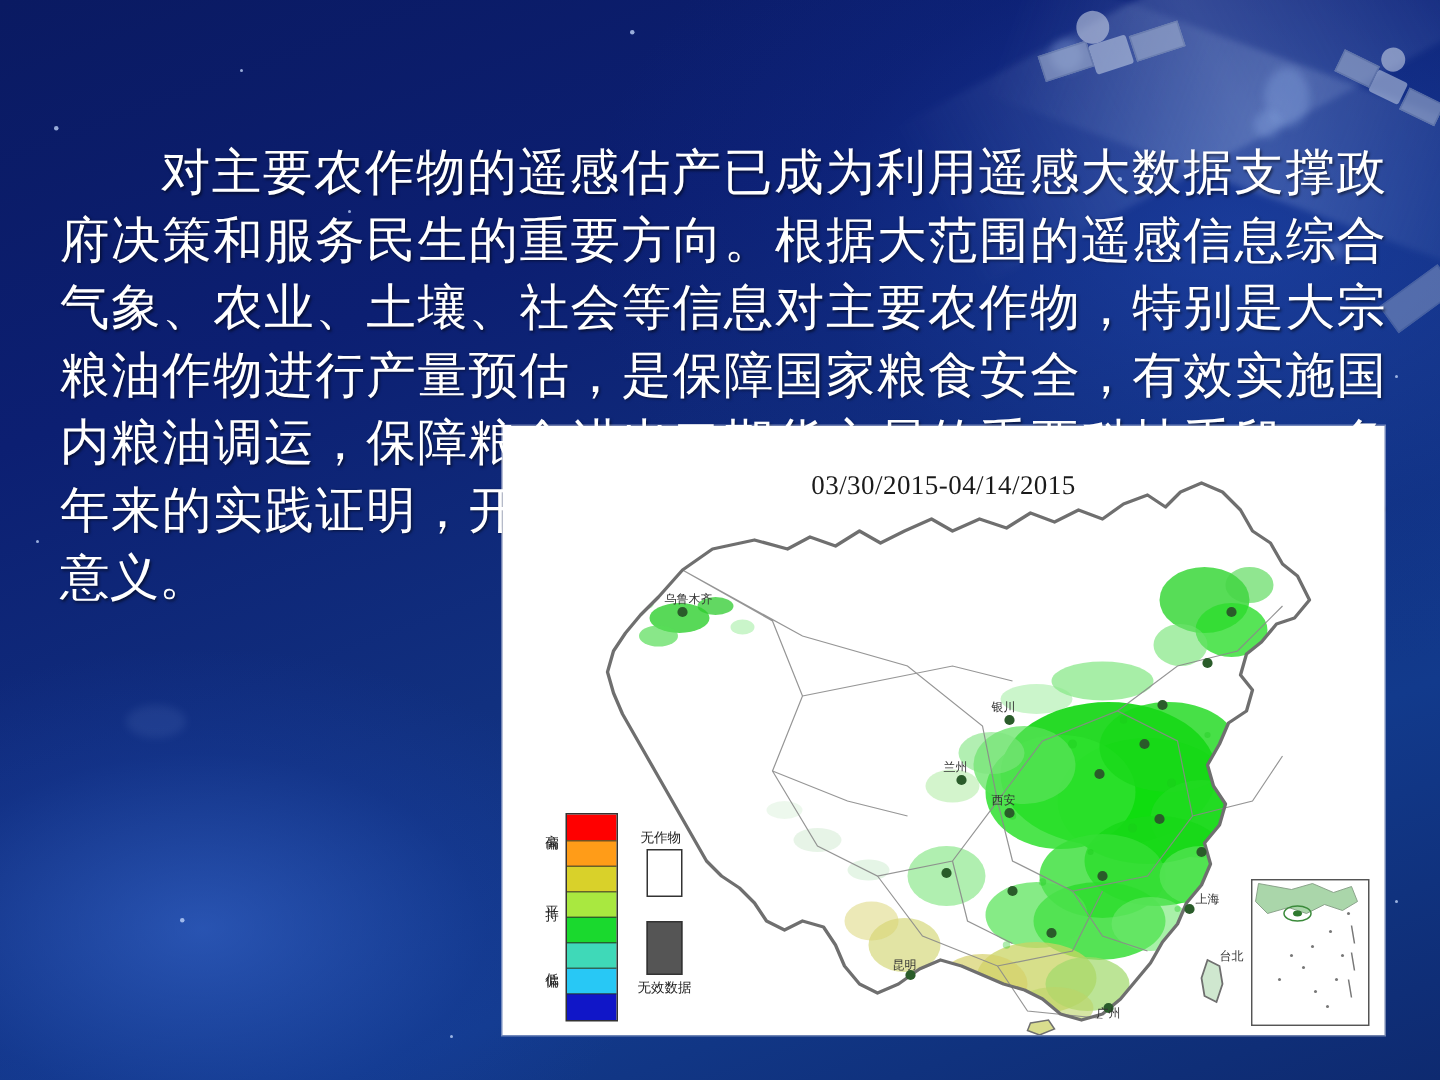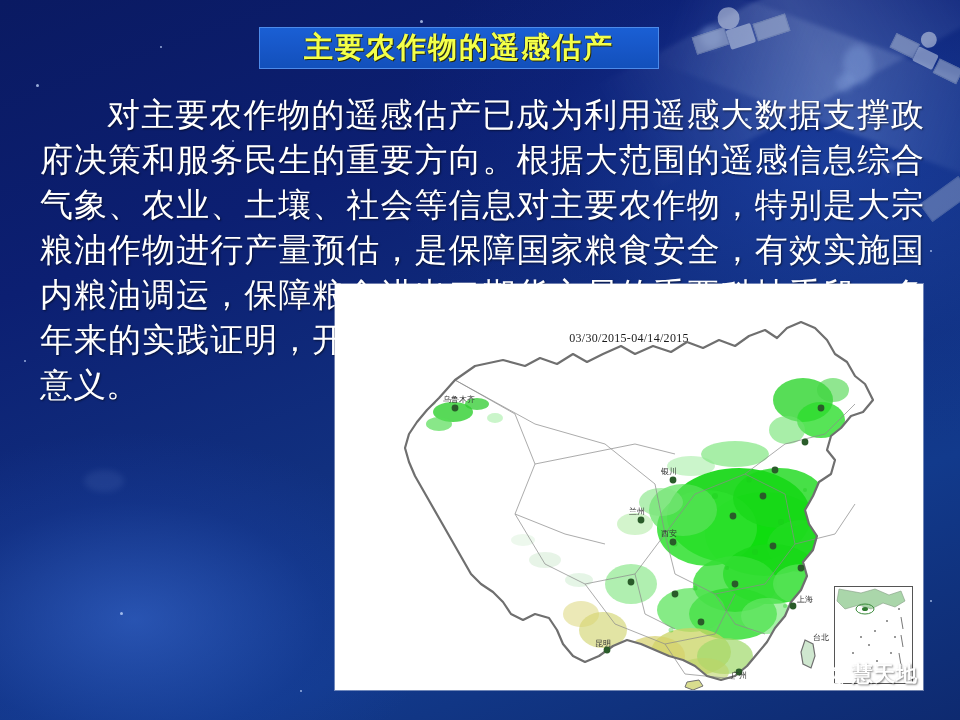--- a/index.html
+++ b/index.html
@@ -58,23 +58,23 @@
     position:absolute;left:335px;top:284px;width:588px;height:406px;
     background:#ffffff;overflow:hidden;
     box-shadow:0 0 0 1px rgba(255,255,255,.4);
   }
   #map-title{
     position:absolute;left:0;top:8px;width:100%;text-align:center;
     font-family:"DejaVu Serif","Liberation Serif",serif;
     font-size:14px;color:#1a1a1a;white-space:nowrap;
   }
   #map-date{
-    position:absolute;left:0;top:47px;width:100%;text-align:center;
+    position:absolute;left:0;top:29px;width:100%;text-align:center;
     font-family:"Liberation Serif","DejaVu Serif",serif;
-    font-size:12px;color:#1a1a1a;letter-spacing:.3px;
+    font-size:18px;color:#1a1a1a;letter-spacing:.3px;
   }
   #map-canvas{position:absolute;left:0;top:0;width:588px;height:406px;}
 
   
   #legend{position:absolute;left:20px;top:258px;width:140px;height:140px;}
   #colorbar{
     position:absolute;left:22px;top:0px;width:33px;height:137px;
     border:1px solid #333;
     background:linear-gradient(180deg,
       #ff0000 0%, #ff0000 12.5%,
@@ -160,23 +160,20 @@
       <div class="panel" style="left:0px;top:18px;width:24px;height:14px;"></div>
       <div class="panel" style="left:50px;top:22px;width:24px;height:14px;"></div>
       <div class="dish" style="left:24px;top:2px;width:16px;height:16px;"></div>
     </div>
 
     <div class="sat" style="left:922px;top:176px;width:60px;height:44px;transform:rotate(-36deg);opacity:.4;">
       <div class="panel" style="left:0px;top:8px;width:46px;height:20px;"></div>
     </div>
   </div>
 
-  <div id="title-box">
-    <span id="title-text">主要农作物的遥感估产</span>
-  </div>
 
   <div id="body-text">
     <div id="float-map">
       <div style="width:600px;height:420px;"></div>
     </div>
     <span class="indent"></span><span>对主要农作物的遥感估产已成为利用遥感大数据支撑政府决策和服务民生的重要方向。根据大范围的遥感信息综合气象、农业、土壤、社会等信息对主要农作物，特别是大宗粮油作物进行产量预估，是保障国家粮食安全，有效实施国内粮油调运，保障粮食进出口期货交易的重要科技手段。多年来的实践证明，开展粮食的遥感估产具有重大经济和社会意义。</span>
   </div>
 
   <div id="map-panel">
 
@@ -322,20 +319,39 @@
         <text x="294" y="230">兰州</text>
         <text x="326" y="190">银川</text>
         <text x="326" y="252">西安</text>
         <text x="462" y="318">上海</text>
         <text x="396" y="394">广州</text>
         <text x="478" y="356">台北</text>
         <text x="260" y="362">昆明</text>
       </g>
     </svg>
 
+    <div id="legend">
+      <div id="colorbar">
+        <div class="sep" style="top:17px;"></div>
+        <div class="sep" style="top:34px;"></div>
+        <div class="sep" style="top:51px;"></div>
+        <div class="sep" style="top:68px;"></div>
+        <div class="sep" style="top:85px;"></div>
+        <div class="sep" style="top:102px;"></div>
+        <div class="sep" style="top:119px;"></div>
+      </div>
+      <span class="cb-label" id="cb-high">偏高</span>
+      <span class="cb-label" id="cb-mid">持平</span>
+      <span class="cb-label" id="cb-low">偏低</span>
+
+      <span class="sw-label" id="sw-nocrop-label">无作物</span>
+      <div id="sw-nocrop"></div>
+      <div id="sw-nodata"></div>
+      <span class="sw-label" id="sw-nodata-label">无效数据</span>
+    </div>
 
     <div id="inset">
       <svg viewBox="0 0 77 96" width="77" height="96">
         <rect x="0" y="0" width="77" height="96" fill="#fff"></rect>
         <path d="M4,2 L26,6 L40,2 L54,8 L66,4 L70,14 L60,20 L48,16 L36,22 L24,18 L10,22 L2,14 Z" fill="#8ec98e" opacity=".75" stroke="#5a7a5a" stroke-width="0.6"></path>
         <ellipse cx="30" cy="22" rx="9" ry="5" fill="none" stroke="#3a8a3a" stroke-width="1"></ellipse>
         <ellipse cx="30" cy="22" rx="3" ry="2" fill="#2f7a2f"></ellipse>
         <g fill="#777">
           <circle cx="52" cy="34" r="1"></circle>
             <circle cx="40" cy="44" r="1"></circle>
@@ -346,27 +362,14 @@
           <circle cx="26" cy="50" r="1"></circle>
             <circle cx="64" cy="22" r="1"></circle>
           <circle cx="18" cy="66" r="1"></circle>
             <circle cx="50" cy="84" r="1"></circle>
         </g>
         <path d="M66,30 L68,42 M66,48 L68,60 M64,66 L66,78" stroke="#777" stroke-width="1" fill="none"></path>
       </svg>
     </div>
   </div>
 
-  <div id="watermark">
-    <svg id="wechat-icon" viewBox="0 0 34 26">
-      <ellipse cx="13" cy="12" rx="11" ry="9" fill="none" stroke="#ffffff" stroke-width="1.4"></ellipse>
-      <path d="M6,20 L4,25 L10,21" fill="none" stroke="#ffffff" stroke-width="1.4" stroke-linejoin="round"></path>
-      <circle cx="9" cy="10" r="1.5" fill="#ffffff"></circle>
-      <circle cx="17" cy="10" r="1.5" fill="#ffffff"></circle>
-      <ellipse cx="24" cy="16" rx="9" ry="7" fill="none" stroke="#ffffff" stroke-width="1.4"></ellipse>
-      <path d="M30,22 L32,26 L27,23" fill="none" stroke="#ffffff" stroke-width="1.4" stroke-linejoin="round"></path>
-      <circle cx="21" cy="15" r="1.2" fill="#ffffff"></circle>
-      <circle cx="27" cy="15" r="1.2" fill="#ffffff"></circle>
-    </svg>
-    <span id="wm-text">慧天地</span>
-  </div>
 
 </div>
 
 </body></html>

